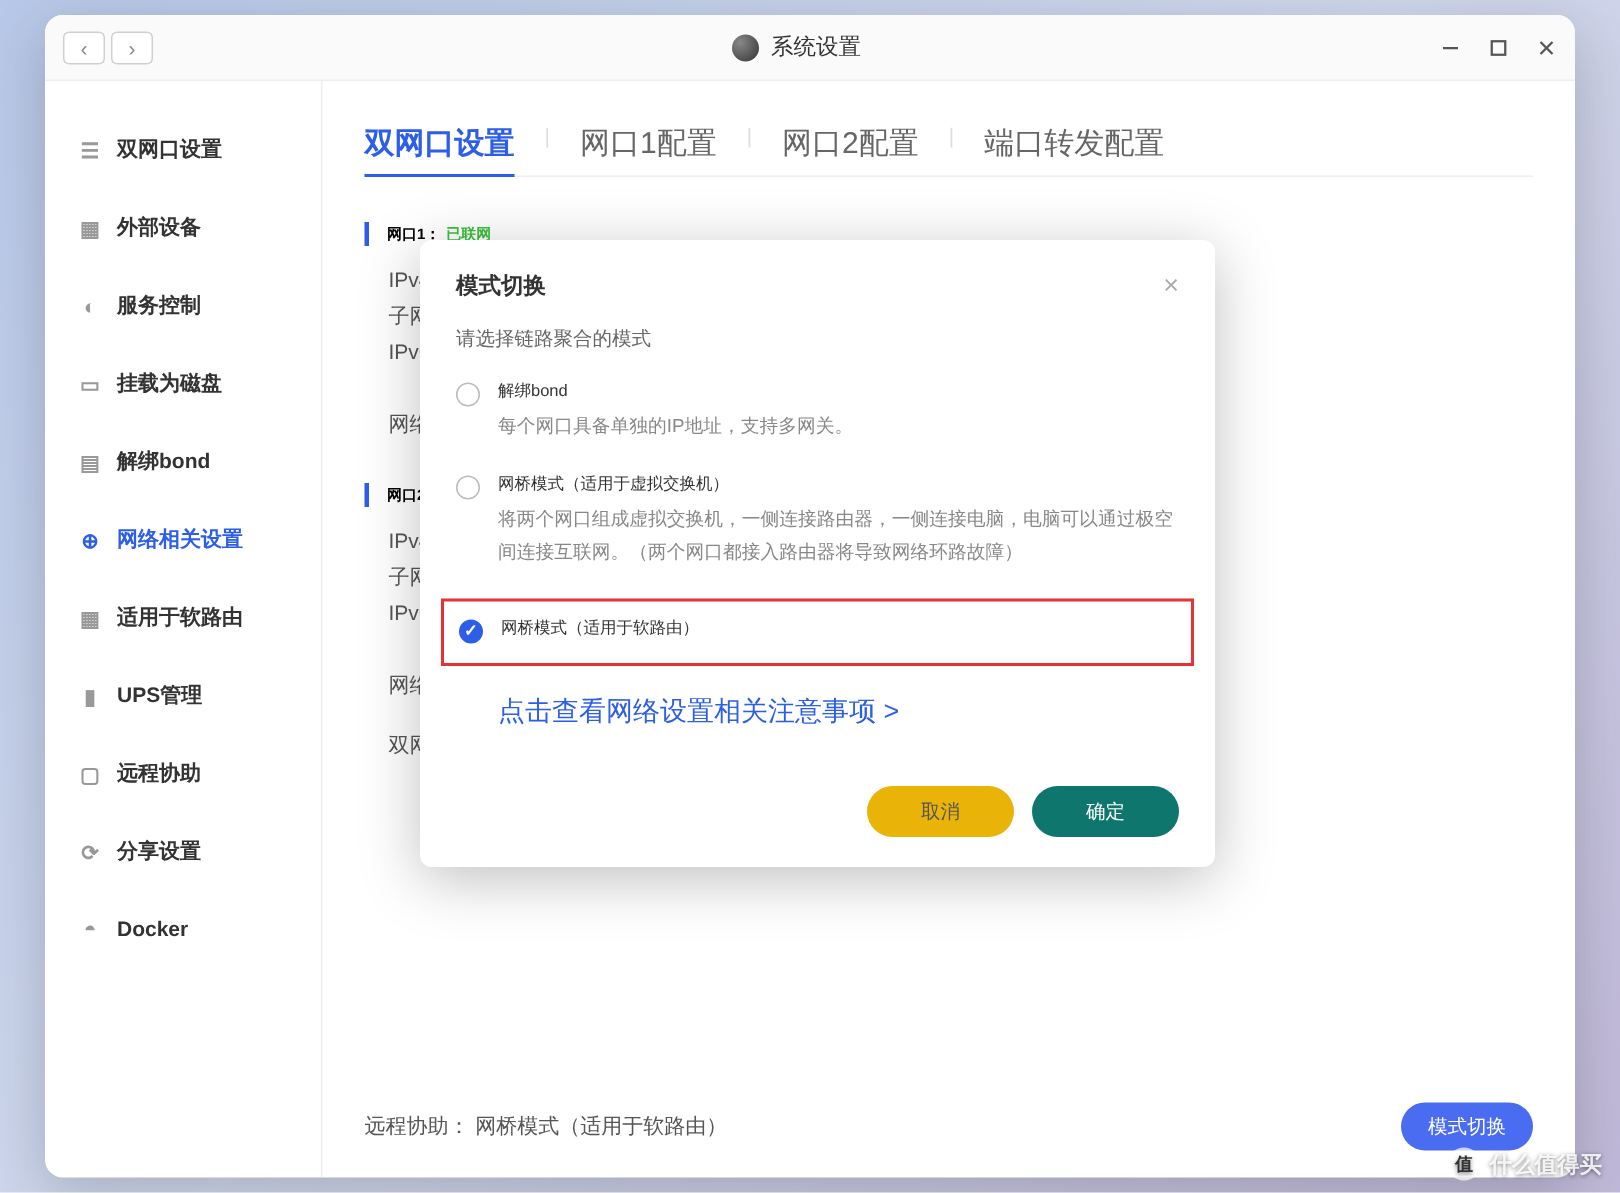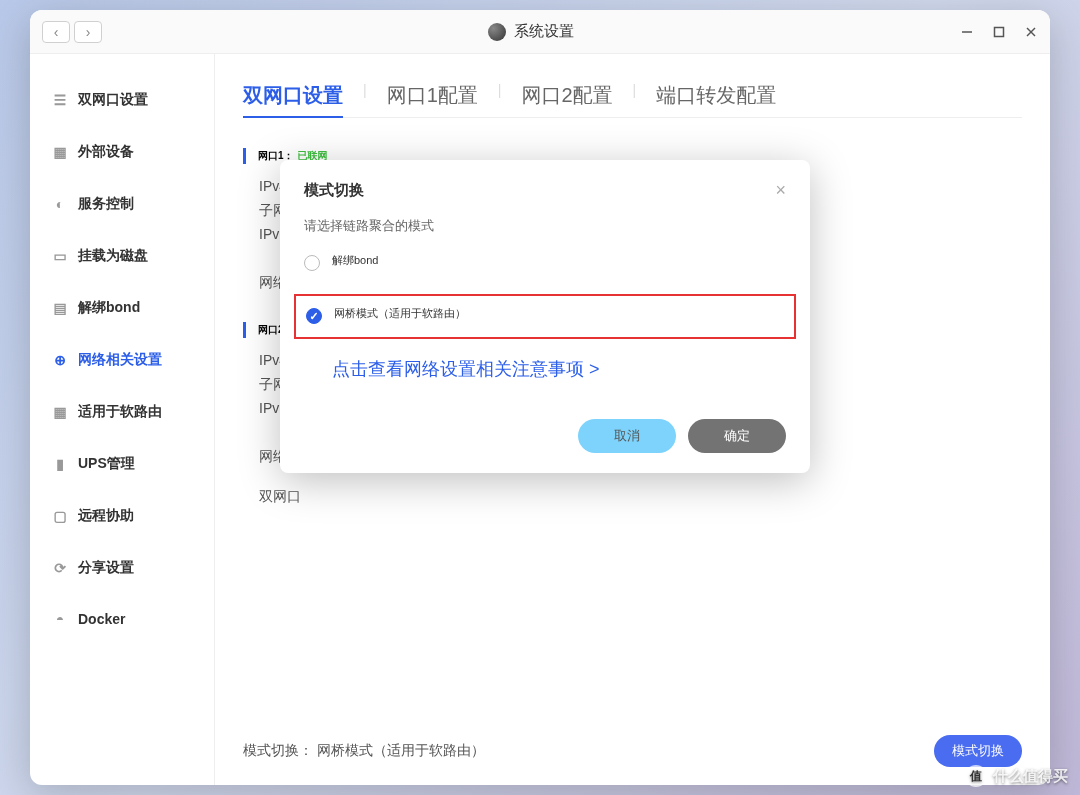--- a/index.html
+++ b/index.html
@@ -127,22 +127,22 @@
     }
     .radio-item.selected .radio-circle { border-color: #2c5ee8; background:#2c5ee8; }
     .radio-item.selected .radio-circle::after { content:"✓"; color:#fff; font-size:11px; font-weight:bold; }
     .radio-content { flex:1; }
     .radio-title { font-size:11px; font-weight:400; color:#333; margin-bottom:6px; }
     .radio-desc { font-size:12.5px; color:#888; line-height:1.7; }
     .highlight-box { border: 2px solid #e63232; padding: 10px; margin: 0 -10px; }
     .modal-link { color:#2c5ee8; font-size:18px; margin: 18px 0 10px 28px; cursor:pointer; }
     .modal-footer { display:flex; justify-content:flex-end; gap:12px; margin-top:38px; }
     .btn { padding: 8px 36px; border-radius: 18px; font-size:13px; cursor:pointer; border:none; }
-    .btn-cancel { background:#7dd3fc; color:#555; }
-    .btn-ok { background:#737373; color:#fff; }
+    .btn-cancel { background:#eab308; color:#555; }
+    .btn-ok { background:#0f766e; color:#fff; }
     .watermark {
       position: absolute; right: 12px; bottom: 8px;
       display:flex; align-items:center; gap:6px;
       color: rgba(255,255,255,0.85); font-size:15px; font-weight:600;
       z-index:20;
       text-shadow: 0 1px 3px rgba(0,0,0,0.5);
     }
     .wm-icon { width:22px; height:22px; border-radius:50%; background:rgba(255,255,255,0.7); color:#333; display:flex; align-items:center; justify-content:center; font-size:12px; font-weight:bold; }
   </style>
 </head>
@@ -255,40 +255,48 @@
         <span>网口2</span>
       </div>
       <div class="info-line">IPv4 地</div>
       <div class="info-line">子网掩</div>
       <div class="info-line">IPv6 地</div>
       <div class="info-line" style="margin-top:30px">网络情</div>
       <div class="info-line" style="margin-top:22px">双网口</div>
 
       <div class="bottom-bar">
         <div>
-          <span>模式切换：</span>
+          <span>远程协助：</span>
           <span>网桥模式（适用于软路由）</span>
         </div>
         <button class="mode-switch-btn">模式切换</button>
       </div>
     </div>
   </div>
 </div>
 
 <div class="modal">
   <div class="modal-header">
     <div class="modal-title">模式切换</div>
     <div class="modal-close"><span>×</span></div>
   </div>
   <div class="modal-sub">请选择链路聚合的模式</div>
   <div class="radio-group">
     <div class="radio-item">
       <div class="radio-circle"></div>
       <div class="radio-content">
         <div class="radio-title">解绑bond</div>
+        <div class="radio-desc">每个网口具备单独的IP地址，支持多网关。</div>
+      </div>
+    </div>
+    <div class="radio-item">
+      <div class="radio-circle"></div>
+      <div class="radio-content">
+        <div class="radio-title">网桥模式（适用于虚拟交换机）</div>
+        <div class="radio-desc">将两个网口组成虚拟交换机，一侧连接路由器，一侧连接电脑，电脑可以通过极空间连接互联网。（两个网口都接入路由器将导致网络环路故障）</div>
       </div>
     </div>
     <div class="highlight-box">
       <div class="radio-item selected">
         <div class="radio-circle"></div>
         <div class="radio-content">
           <div class="radio-title">网桥模式（适用于软路由）</div>
         </div>
       </div>
     </div>

